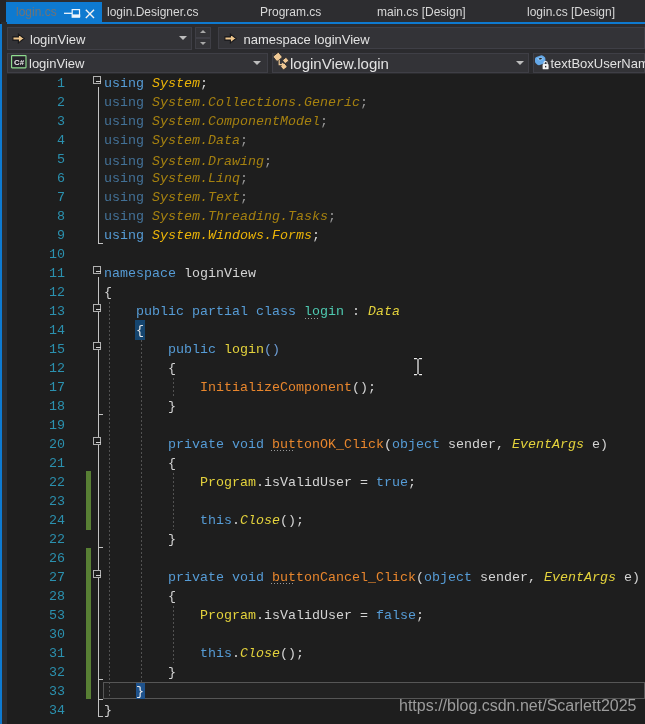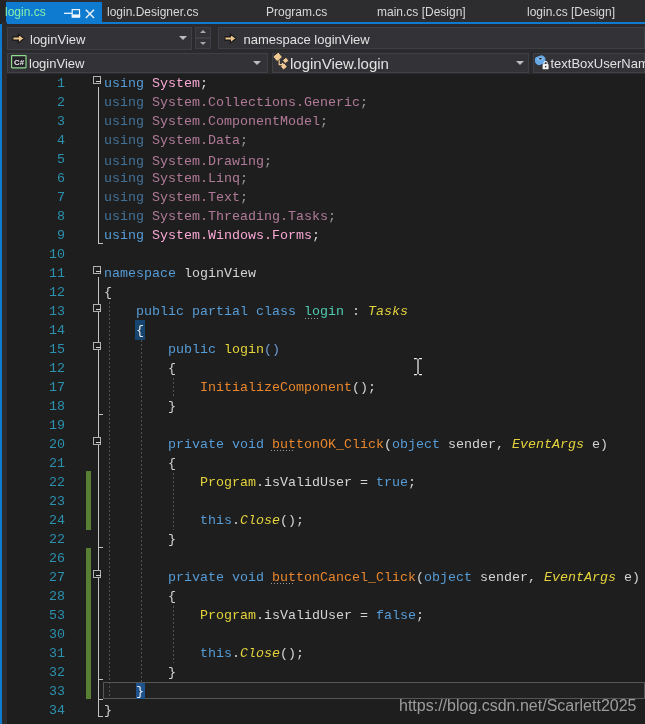--- a/index.html
+++ b/index.html
@@ -2,57 +2,57 @@
 <html><head><meta charset="utf-8"><style>
 *{margin:0;padding:0;box-sizing:border-box}
 html,body{width:645px;height:724px;overflow:hidden;background:#1e1e1e;
   font-family:"Liberation Sans",sans-serif;position:relative}
 .abs{position:absolute}
 .code{position:absolute;left:104px;height:19px;line-height:19px;white-space:pre;
   font-family:"Liberation Mono",monospace;font-size:13.333px;color:#d4d4d4}
 .num{position:absolute;left:0;width:65px;height:19px;line-height:19px;text-align:right;
   font-family:"Liberation Mono",monospace;font-size:13.333px;color:#2b91af}
 .k{color:#569cd6}
-.i{color:#f9a8d4;}
+.i{color:#eab308;font-style:italic}
 .t{color:#4ec9b0}
 .y{color:#e3d23c}
 .yi{color:#e3d23c;font-style:italic}
 .o{color:#e8862d}
 .fold{position:absolute;width:8px;height:8px;border:1px solid #b0b0b0;background:#1e1e1e;z-index:5}
 .fold:after{content:"";position:absolute;left:1.5px;top:3.5px;width:5px;height:1px;background:#d0d0d0}
 .oline{position:absolute;left:97.5px;width:1.2px;background:#c3c3c3}
 .tick{position:absolute;left:97.5px;width:5.5px;height:1.2px;background:#c3c3c3}
 .guide{position:absolute;width:1px;background:repeating-linear-gradient(180deg,#525252 0 2px,transparent 2px 4px)}
 .gbar{position:absolute;left:86px;width:5px;background:#587f34}
 .tablbl{position:absolute;top:3.5px;height:16px;line-height:16px;font-size:12px;color:#d8d8d8}
 .combo{position:absolute;background:#333337;border:1px solid #3f3f46}
 .ctext{position:absolute;font-size:13px;color:#e2e2e2;line-height:16px}
 .caret{position:absolute;width:0;height:0;border-left:4.5px solid transparent;
   border-right:4.5px solid transparent;border-top:4.5px solid #bdbdbd}
 </style></head><body>
 <div class="abs" style="left:0;top:0;width:645px;height:21.5px;background:#2d2d30"></div>
 <div class="abs" style="left:0;top:0;width:5.5px;height:21.5px;background:#252528"></div>
 <div class="abs" style="left:7px;top:21.5px;width:638px;height:2.2px;background:#0e7ad0"></div>
 <div class="abs" style="left:5.5px;top:2px;width:96.5px;height:20px;background:#0e7ad0"></div>
-<div class="tablbl" style="left:5px;color:#86efac">login.cs</div>
+<div class="tablbl" style="left:16px;color:#737373">login.cs</div>
 <svg class="abs" style="left:63px;top:7.5px" width="19" height="11" viewBox="0 0 19 11">
     <g stroke="#eef5fc" fill="none">
       <line x1="1" y1="5.3" x2="9" y2="5.3" stroke-width="1.3"></line>
       <rect x="9.2" y="1.6" width="7.3" height="7.6" stroke-width="1.2"></rect>
     </g>
     <rect x="9.2" y="6.4" width="8" height="2.6" fill="#eef5fc"></rect>
   </svg>
 <svg class="abs" style="left:84.5px;top:8.5px" width="10" height="10" viewBox="0 0 10 10">
     <g stroke="#f2f2f2" stroke-width="1.4">
       <line x1="0.8" y1="0.8" x2="9" y2="9"></line>
       <line x1="9" y1="0.8" x2="0.8" y2="9"></line>
     </g>
   </svg>
 <div class="tablbl" style="left:107px">login.Designer.cs</div>
-<div class="tablbl" style="left:266px">Program.cs</div>
+<div class="tablbl" style="left:260px">Program.cs</div>
 <div class="tablbl" style="left:377px">main.cs [Design]</div>
 <div class="tablbl" style="left:527px">login.cs [Design]</div>
 <div class="abs" style="left:0;top:23.7px;width:645px;height:50.3px;background:#2b2b2e"></div>
 <div class="combo" style="left:7px;top:26.5px;width:185px;height:23px"></div>
 <svg class="abs" style="left:11.5px;top:32.5px" width="13" height="11" viewBox="0 0 13 11">
     <path d="M0.9 3.9 H6.4 V1.1 L12.1 5.5 L6.4 9.9 V7.1 H0.9 Z" fill="#eec68c" stroke="#17171a" stroke-width="1.1"></path>
   </svg>
 <div class="ctext" style="left:30px;top:31.5px">loginView</div>
 <div class="caret" style="left:179px;top:36px"></div>
 <div class="combo" style="left:195px;top:27px;width:16px;height:10.8px"></div>
@@ -157,21 +157,21 @@
 <div class="code" style="top:93px;opacity:0.66"><span class="k">using</span> <span class="i">System.Collections.Generic</span>;</div>
 <div class="code" style="top:112px;opacity:0.66"><span class="k">using</span> <span class="i">System.ComponentModel</span>;</div>
 <div class="code" style="top:131px;opacity:0.66"><span class="k">using</span> <span class="i">System.Data</span>;</div>
 <div class="code" style="top:152px;opacity:0.66"><span class="k">using</span> <span class="i">System.Drawing</span>;</div>
 <div class="code" style="top:169px;opacity:0.66"><span class="k">using</span> <span class="i">System.Linq</span>;</div>
 <div class="code" style="top:188px;opacity:0.66"><span class="k">using</span> <span class="i">System.Text</span>;</div>
 <div class="code" style="top:207px;opacity:0.66"><span class="k">using</span> <span class="i">System.Threading.Tasks</span>;</div>
 <div class="code" style="top:226px"><span class="k">using</span> <span class="i">System.Windows.Forms</span>;</div>
 <div class="code" style="top:264px"><span class="k">namespace</span> loginView</div>
 <div class="code" style="top:283px">{</div>
-<div class="code" style="top:302px">    <span class="k">public</span> <span class="k">partial</span> <span class="k">class</span> <span class="t">login</span> : <span class="yi">Tasks</span></div>
+<div class="code" style="top:302px">    <span class="k">public</span> <span class="k">partial</span> <span class="k">class</span> <span class="t">login</span> : <span class="yi">Data</span></div>
 <div class="code" style="top:321px">    <span style="color:#e8e8e8">{</span></div>
 <div class="code" style="top:340px">        <span class="k">public</span> <span class="y">login</span><span style="color:#6e9ed6">()</span></div>
 <div class="code" style="top:359px">        {</div>
 <div class="code" style="top:378px">            <span class="o">InitializeComponent</span>();</div>
 <div class="code" style="top:397px">        }</div>
 <div class="code" style="top:435px">        <span class="k">private</span> <span class="k">void</span> <span class="o">buttonOK_Click</span>(<span class="k">object</span> sender, <span class="yi">EventArgs</span> e)</div>
 <div class="code" style="top:454px">        {</div>
 <div class="code" style="top:473px">            <span class="y">Program</span>.isValidUser = <span class="k">true</span>;</div>
 <div class="code" style="top:511px">            <span class="k">this</span>.<span class="yi">Close</span>();</div>
 <div class="code" style="top:530px">        }</div>

